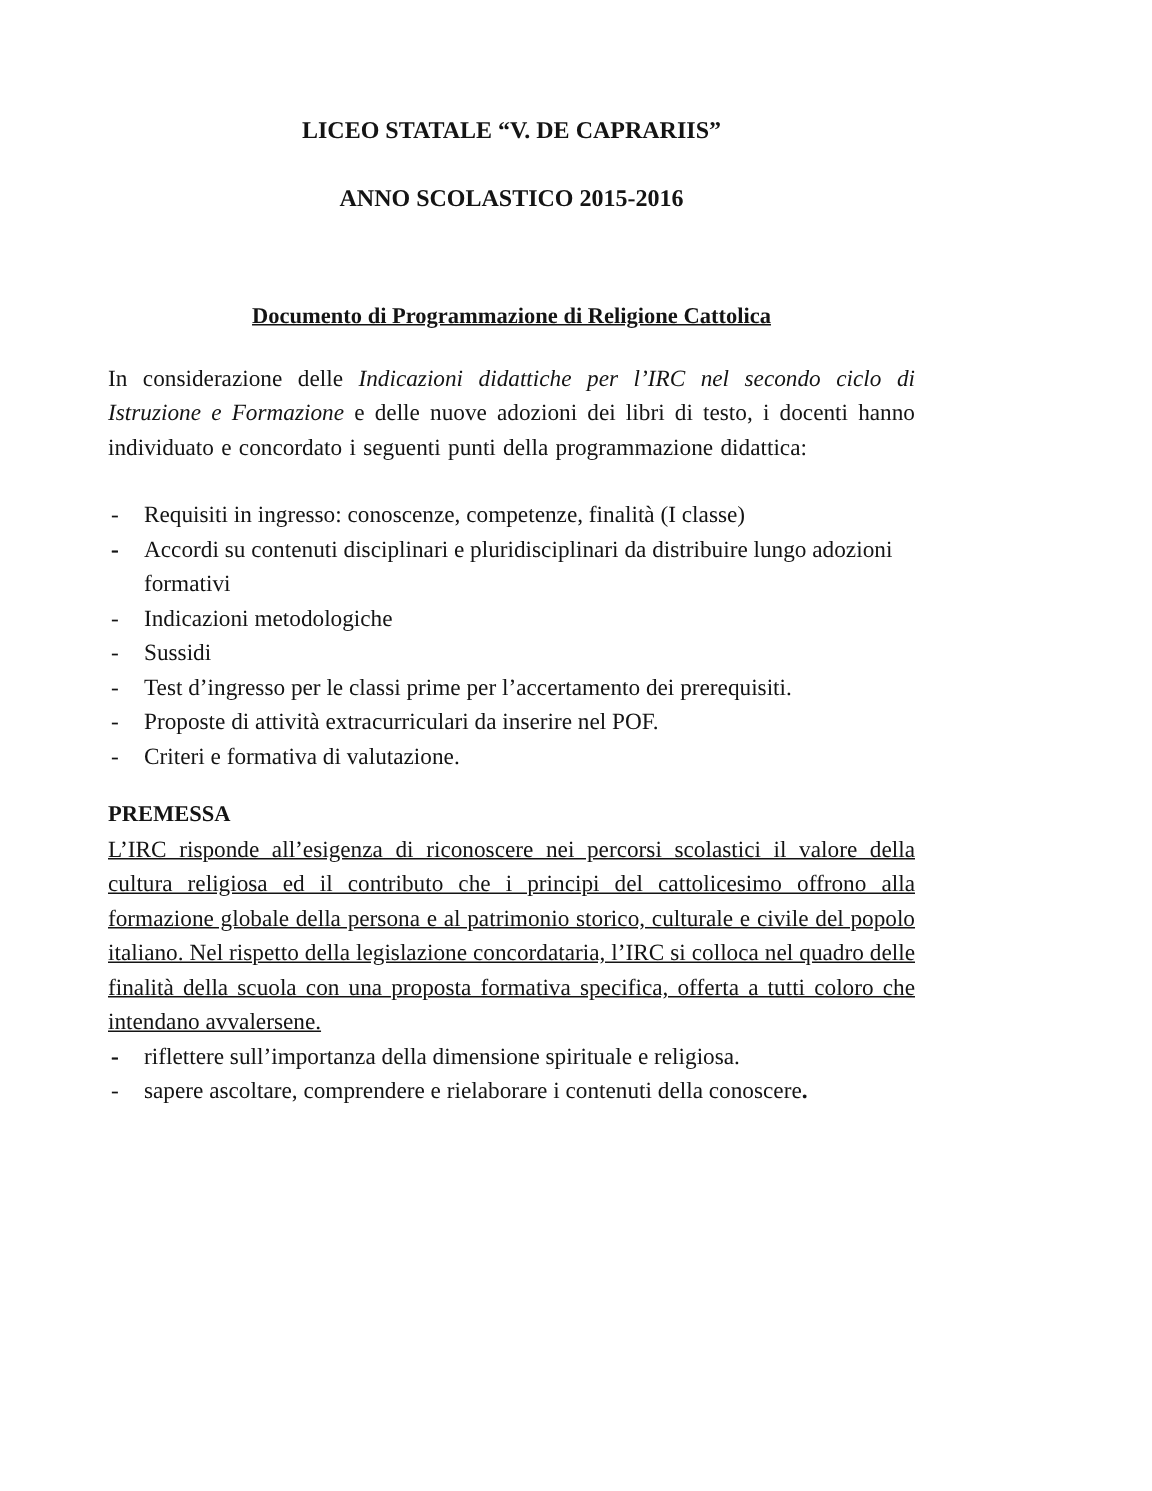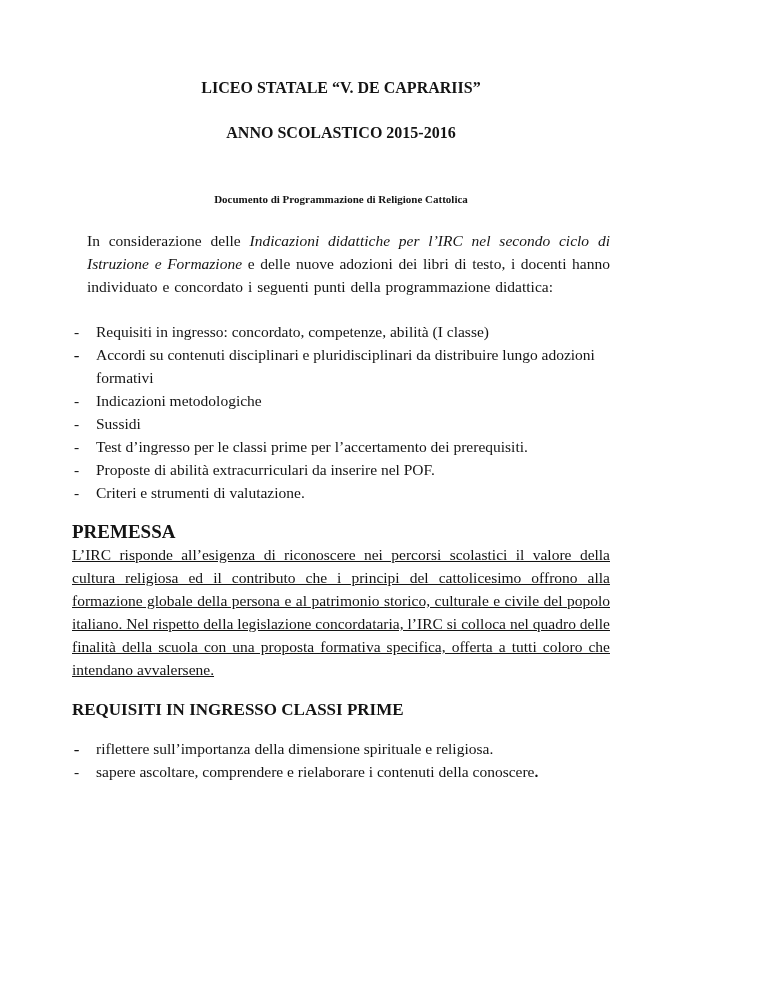--- a/index.html
+++ b/index.html
@@ -23,53 +23,54 @@
   .center {
     text-align: center;
     font-weight: bold;
   }
   .school-title {
     font-size: 16px;
     margin: 0 0 22px 0;
   }
   .school-year {
     font-size: 16px;
-    margin: 0 0 44px 0;
+    margin: 0 0 56px 0;
   }
   .doc-heading {
-    font-size: 11px;
+    font-size: 15px;
     margin: 0 0 18px 0;
+    text-decoration: underline;
   }
   p.body-par {
     margin: 0;
     text-align: justify;
     text-decoration: underline;
   }
   p.intro-par {
-    margin: 0 0 22px 15px;
+    margin: 0 0 22px 0;
     text-align: justify;
     word-spacing: 1px;
   }
   .dash-list {
     list-style: none;
     margin: 0 0 16px 0;
     padding: 0;
   }
   .dash-list li {
     position: relative;
     padding-left: 24px;
     text-align: left;
   }
   .dash-list .mk {
     position: absolute;
     left: 2px;
     top: 0;
   }
   .section-heading {
-    font-size: 19px;
+    font-size: 15px;
     font-weight: bold;
     margin: 0;
     text-align: left;
   }
   .section-heading.big {
     font-size: 17px;
     line-height: 26px;
     margin: 16px 0 14px 0;
   }
   em.ital {
@@ -83,36 +84,35 @@
 
   <h1 class="center school-title">LICEO STATALE “V. DE CAPRARIIS”</h1>
 
   <h2 class="center school-year">ANNO SCOLASTICO 2015-2016</h2>
 
   <h3 class="center doc-heading">Documento di Programmazione di Religione Cattolica</h3>
 
   <p class="intro-par"><span>In considerazione delle </span><em class="ital">Indicazioni didattiche per l’IRC nel secondo ciclo di Istruzione e Formazione</em><span> e delle nuove adozioni dei libri di testo, i docenti hanno individuato e concordato i seguenti punti della programmazione didattica:</span></p>
 
   <ul class="dash-list">
-    <li><span class="mk">-</span><span class="txt">Requisiti in ingresso: concordato, competenze, abilità (I classe)</span></li>
+    <li><span class="mk">-</span><span class="txt">Requisiti in ingresso: conoscenze, competenze, finalità (I classe)</span></li>
     <li><span class="mk">-</span></li>
     <li><span class="mk">-</span><span class="txt">Accordi su contenuti disciplinari e pluridisciplinari da distribuire lungo adozioni formativi</span></li>
     <li><span class="mk">-</span><span class="txt">Indicazioni metodologiche</span></li>
     <li><span class="mk">-</span><span class="txt">Sussidi</span></li>
     <li><span class="mk">-</span><span class="txt">Test d’ingresso per le classi prime per l’accertamento dei prerequisiti.</span></li>
-    <li><span class="mk">-</span><span class="txt">Proposte di abilità extracurriculari da inserire nel POF.</span></li>
-    <li><span class="mk">-</span><span class="txt">Criteri e strumenti di valutazione.</span></li>
+    <li><span class="mk">-</span><span class="txt">Proposte di attività extracurriculari da inserire nel POF.</span></li>
+    <li><span class="mk">-</span><span class="txt">Criteri e formativa di valutazione.</span></li>
   </ul>
 
   <h4 class="section-heading">PREMESSA</h4>
 
   <p class="body-par">L’IRC risponde all’esigenza di riconoscere nei percorsi scolastici il valore della cultura religiosa ed il contributo che i principi del cattolicesimo offrono alla formazione globale della persona e al patrimonio storico, culturale e civile del popolo italiano. Nel rispetto della legislazione concordataria, l’IRC si colloca nel quadro delle finalità della scuola con una proposta formativa specifica, offerta a tutti coloro che intendano avvalersene.</p>
 
 
-  <h4 class="section-heading big">REQUISITI IN INGRESSO CLASSI PRIME</h4>
 
   <ul class="dash-list">
     <li><span class="mk">-</span></li>
     <li><span class="mk">-</span><span class="txt">riflettere sull’importanza della dimensione spirituale e religiosa.</span></li>
     <li><span class="mk">-</span><span class="txt">sapere ascoltare, comprendere e rielaborare i contenuti della conoscere</span><strong>.</strong></li>
   </ul>
 
 </div>
 
 </body></html>

